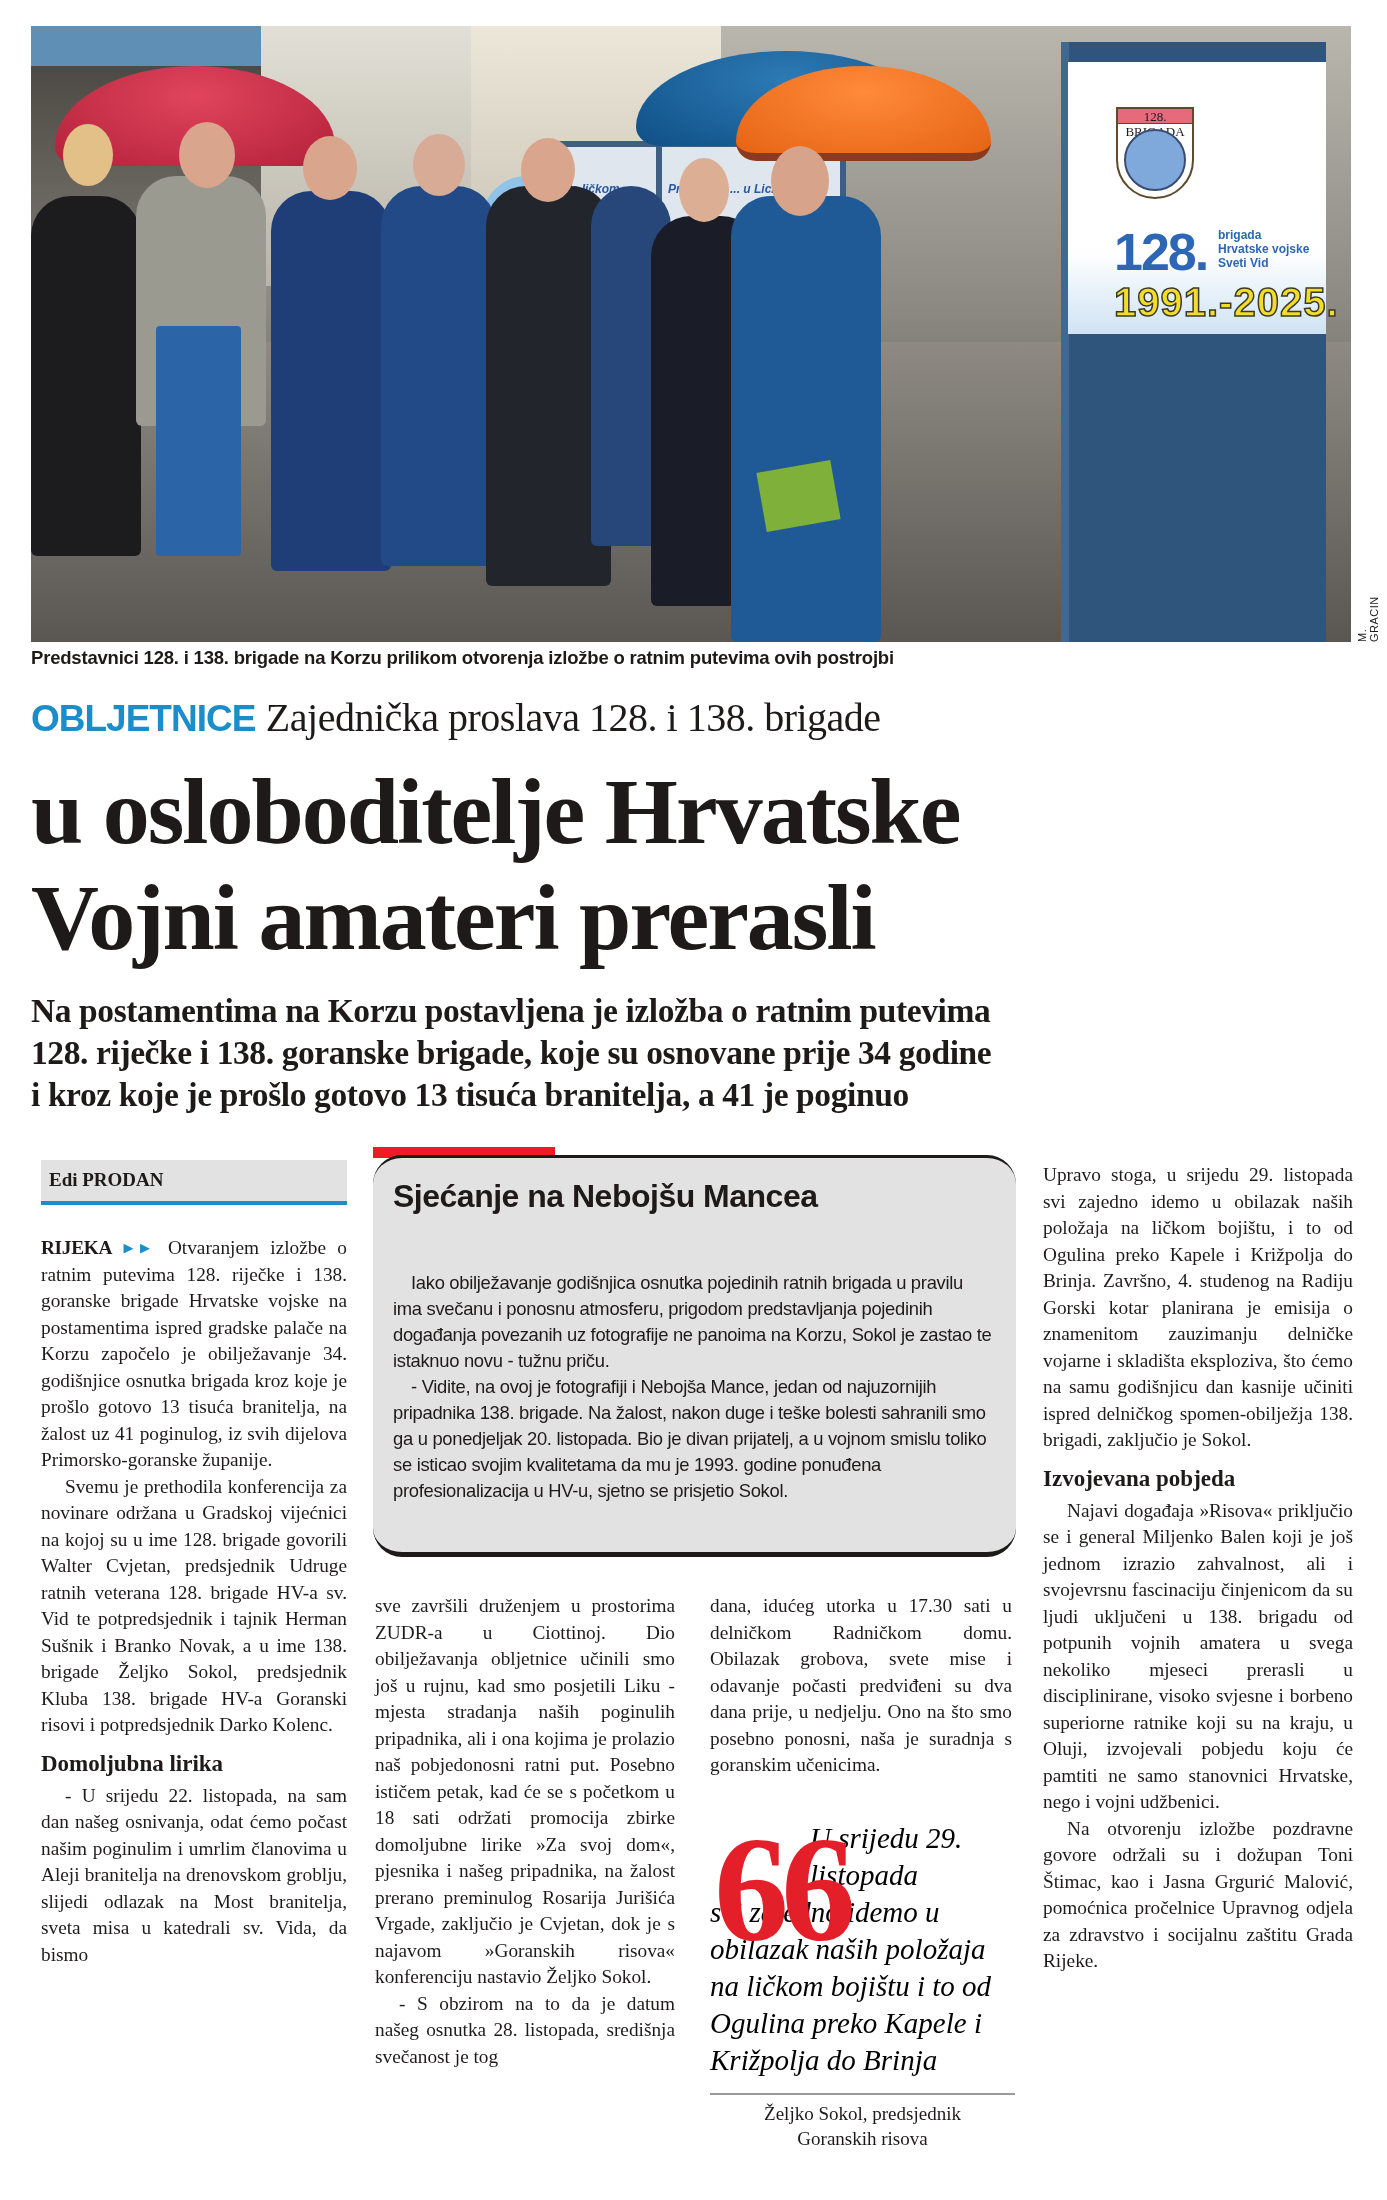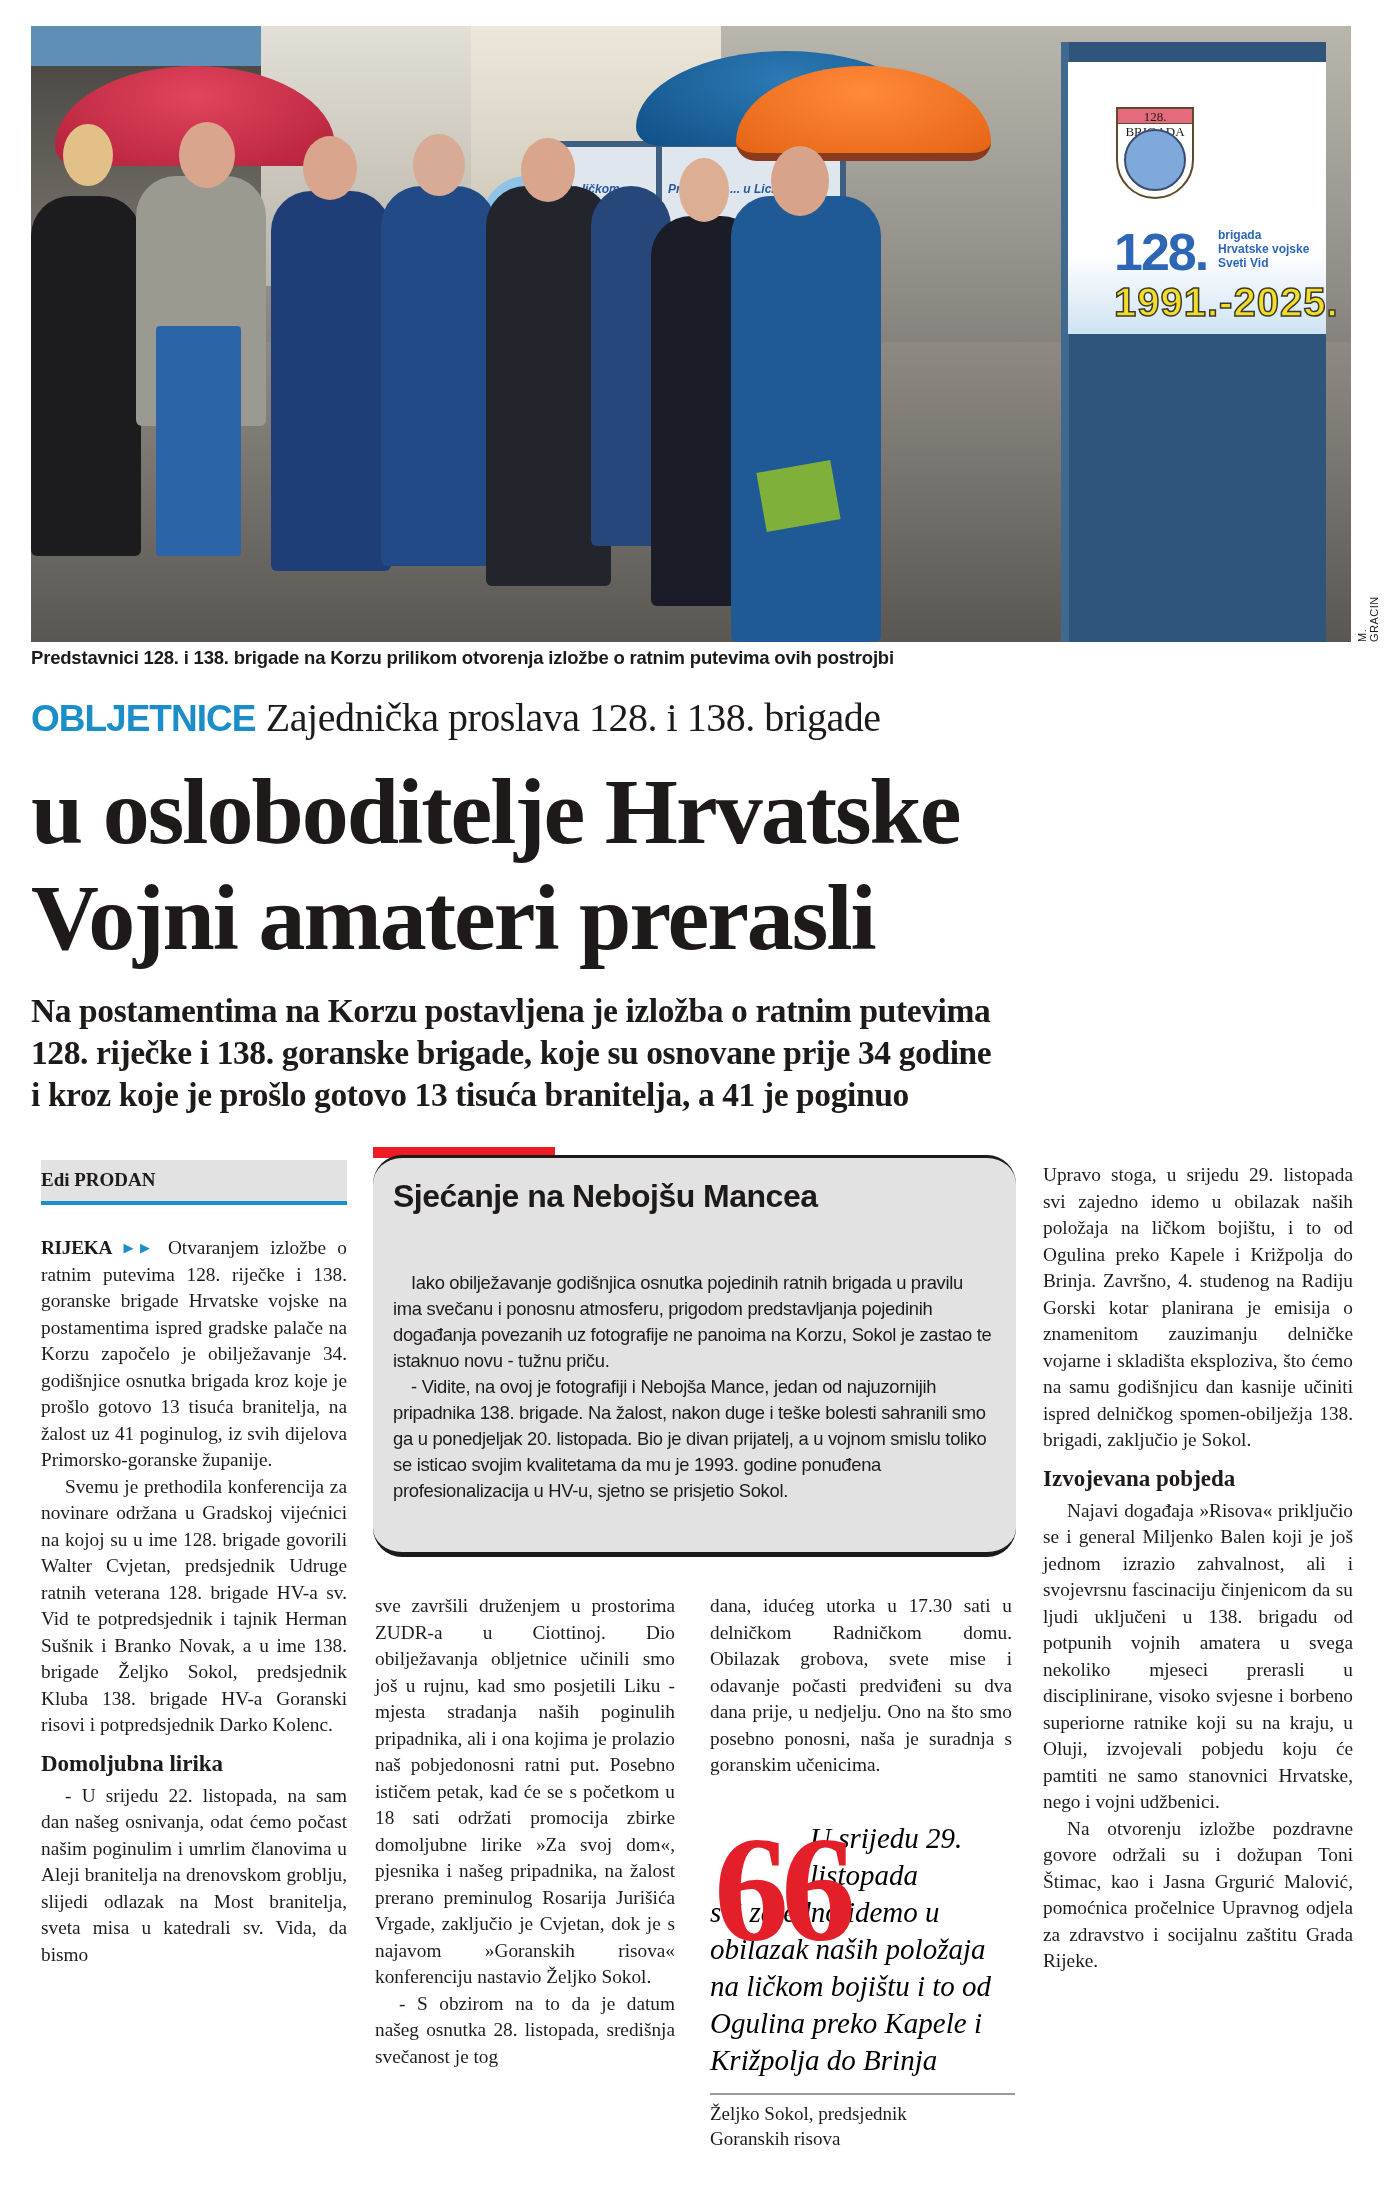--- a/index.html
+++ b/index.html
@@ -74,21 +74,21 @@
   .deck {
     position: absolute; left: 31px; top: 990px; width: 1330px;
     font-family: "Liberation Serif", serif; font-weight: bold; font-size: 33.5px; line-height: 42px; color: #1e1a1a;
     letter-spacing: -0.4px;
   }
 
   
   .byline {
     position: absolute; left: 41px; top: 1160px; width: 306px; height: 45px;
     background: #e2e2e2; border-bottom: 4px solid #1b8ec9;
-    font-family: "Liberation Serif", serif; font-weight: bold; font-size: 19px; line-height: 40px; 
+    font-family: "Liberation Serif", serif; font-weight: bold; font-size: 19px; line-height: 40px; padding-left: 8px;
   }
   .col {
     position: absolute; font-family: "Liberation Serif", serif; font-size: 19.3px; line-height: 26.5px; color: #1e1a1a;
     text-align: justify; hyphens: manual;
   }
   .col p { text-indent: 0; }
   .col p.ind { text-indent: 24px; }
   .col-1 { left: 41px; top: 1235px; width: 306px; }
   .col-2 { left: 375px; top: 1593px; width: 300px; }
   .col-3 { left: 710px; top: 1593px; width: 302px; }
@@ -118,21 +118,21 @@
   .quote-mark {
     position: absolute; left: 4px; top: -6px; font-family: "Liberation Serif", serif; font-weight: bold;
     font-size: 150px; line-height: 150px; color: #e3202a; letter-spacing: -8px;
   }
   .quote-text {
     font-family: "Liberation Serif", serif; font-style: italic; font-size: 29px; line-height: 37px; color: #000000;
   }
   .quote-text .qline1 { padding-left: 100px; display: block; }
   .quote-rule { margin: 14px 0 6px; border-top: 2px solid #9a9a9a; width: 305px; }
   .quote-attr {
-    font-family: "Liberation Serif", serif; font-size: 19px; line-height: 25px; text-align: left; color: #1e1a1a;
+    font-family: "Liberation Serif", serif; font-size: 19px; line-height: 25px; text-align: center; color: #1e1a1a;
   }
 </style>
 </head>
 <body>
 
 <div class="photo">
   <div class="bldg b1"></div>
   <div class="bldg b2"></div>
   <div class="bldg b3"></div>
   <div class="street"></div>

